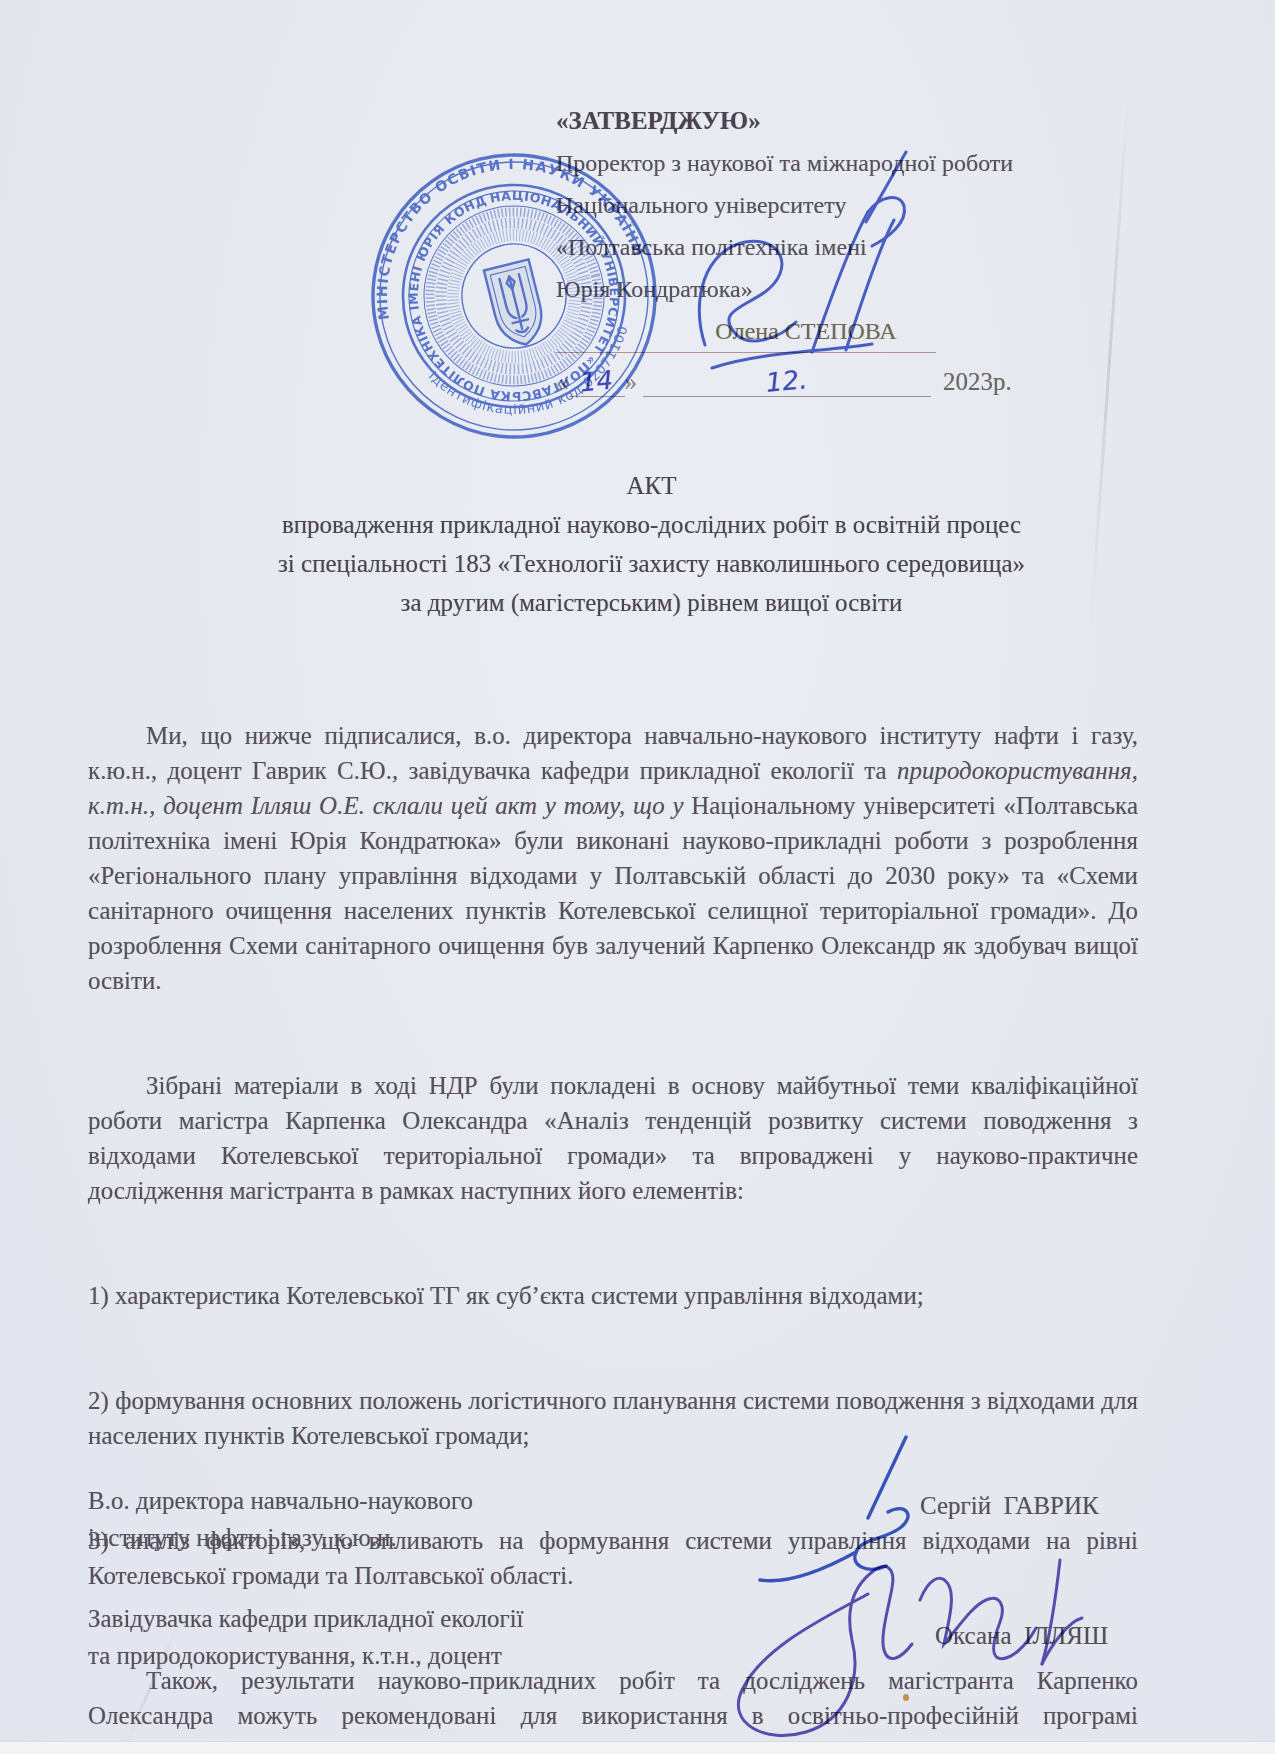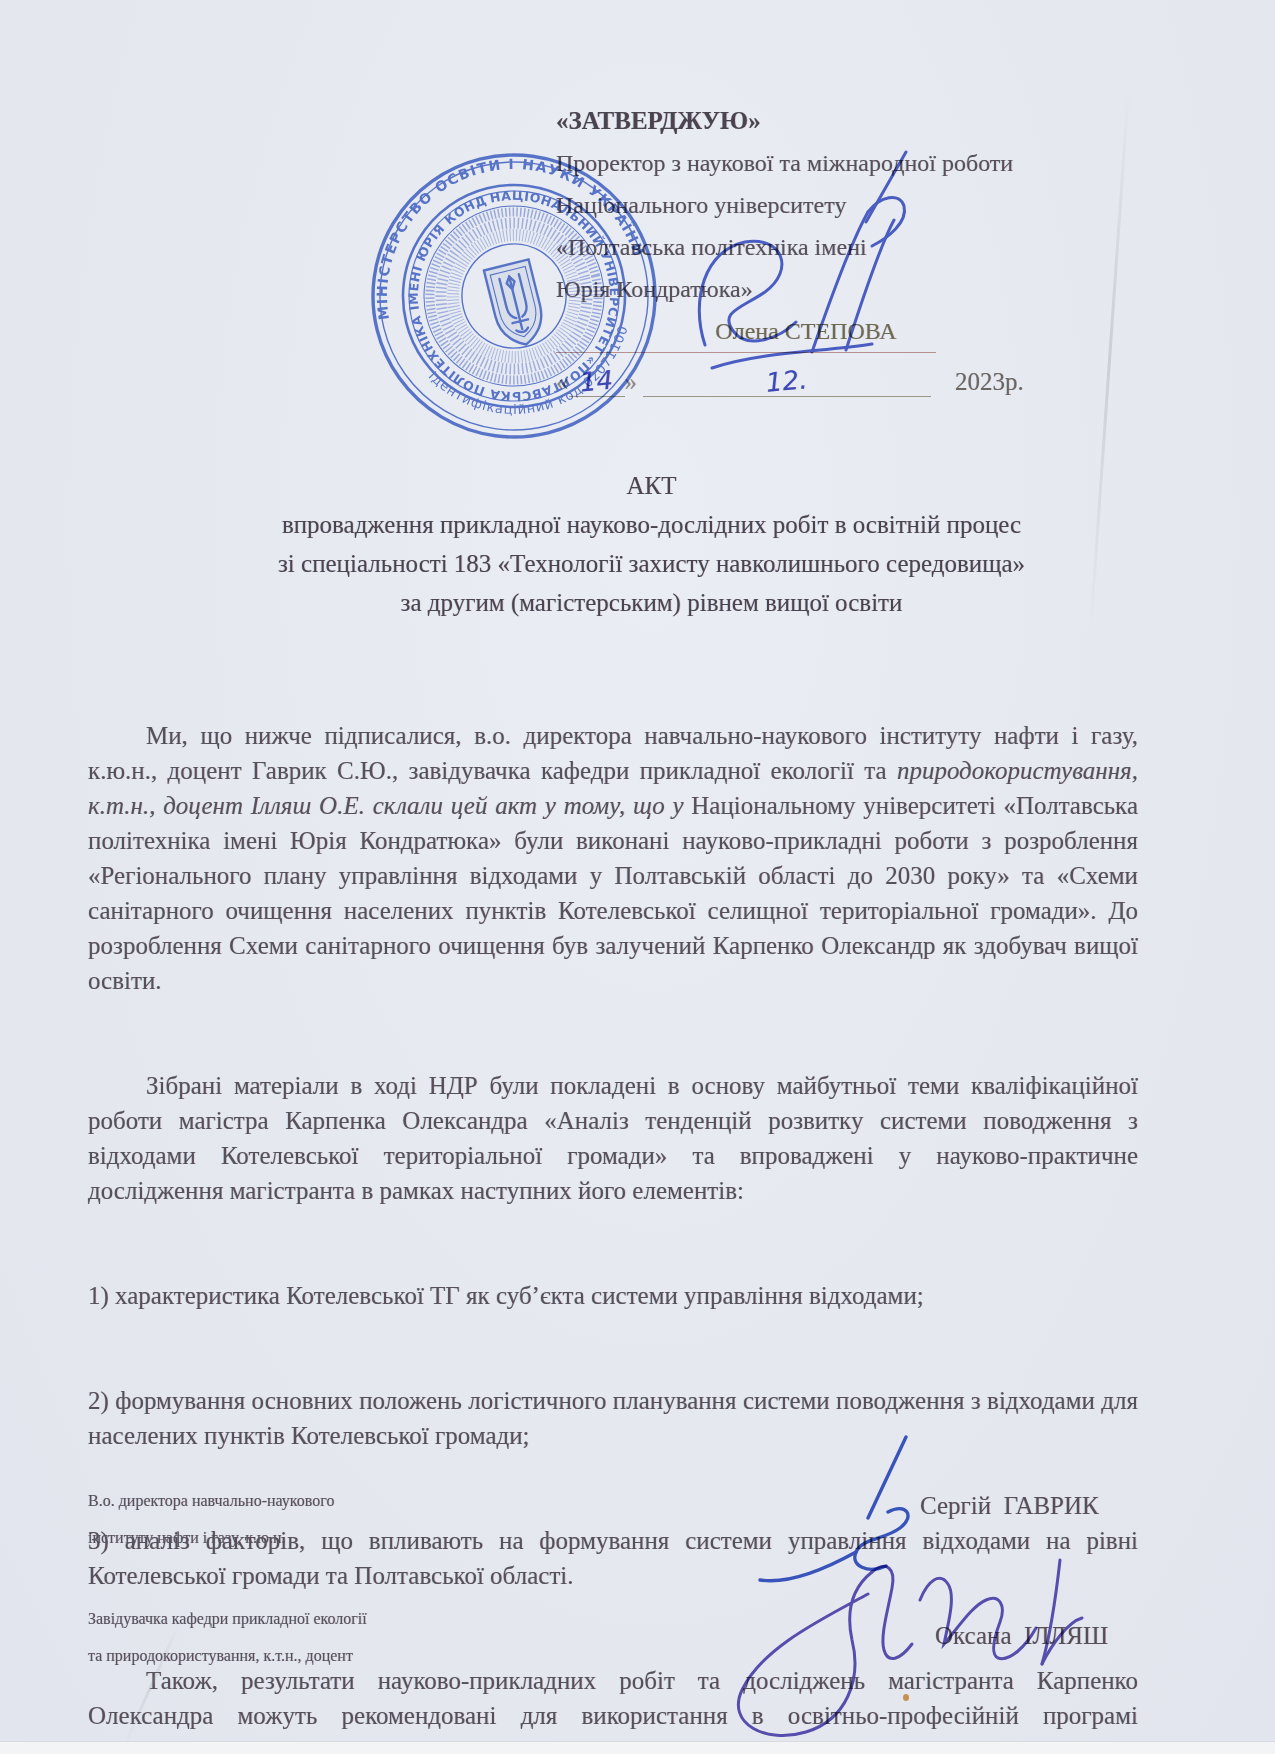--- a/index.html
+++ b/index.html
@@ -21,37 +21,37 @@
   .approval .heading{ font-size:25px; }
   .approver-name{ color:#6e6a52;text-align:center; }
 
   .sign-line{ position:absolute; left:556px; top:352px; width:380px; border-top:1.6px solid #b5928e; }
 
   .date-row{ position:absolute; left:556px; top:366px; width:500px; font-size:25px; color:#8e8a84; }
   .blank{ display:inline-block; border-bottom:1.6px solid #9a9489; text-align:center; vertical-align:baseline; }
   .blank.sm{ width:56px; }
   .blank.lg{ width:288px; margin-left:6px; }
   .hand{ font-family:"DejaVu Sans", sans-serif; font-style:italic; color:#3c49b8; font-size:26px; display:inline-block; transform:rotate(-5deg); }
-  .year{ margin-left:24px; color:#6b6660; }
+  .year{ margin-left:12px; color:#6b6660; }
 
   
   .seal{ position:absolute; left:368px; top:150px; mix-blend-mode:multiply; opacity:.92; }
   .sig-svg{ position:absolute; mix-blend-mode:multiply; }
   .seal text{ font-family:"DejaVu Sans", sans-serif; fill:#3f63cb; }
 
   
   .title-block{ position:absolute; left:0; top:466px; width:100%; text-align:center; font-size:25px; line-height:39px; font-weight:400; color:#4a4450; }
 
   
   .body-text{ position:absolute; left:88px; top:648px; width:1050px; font-size:25px; line-height:35px; text-align:justify; white-space:pre-wrap; }
   .body-text p{ margin:0; }
   .indent{ text-indent:58px; }
 
   
-  .sig-role{ position:absolute; left:88px; font-size:16px; line-height:37px; }
+  .sig-role{ position:absolute; left:88px; font-size:25px; line-height:37px; }
   .sig-name{ position:absolute; font-size:25px; white-space:pre; color:#564f58; }
 
   .crease{ position:absolute; pointer-events:none; }
   .crease.right{ left:1108px; top:90px; width:3px; height:540px; transform:rotate(4deg);
     background:linear-gradient(180deg, rgba(150,150,162,0), rgba(146,146,158,.30), rgba(150,150,162,0)); }
   .crease.bottomleft{ left:150px; top:1620px; width:3px; height:130px; transform:rotate(24deg);
     background:linear-gradient(180deg, rgba(150,150,162,0), rgba(150,150,160,.22), rgba(150,150,162,0)); }
   .ink-dot{ position:absolute; left:903px; top:1694px; width:6px; height:7px; background:#c07a28; border-radius:50%; opacity:.8; }
   .scan-edge{ position:absolute; left:0; right:0; bottom:0; height:12px; background:#f3f4f6; border-top:1px solid #d9dbe0; }
 </style>

